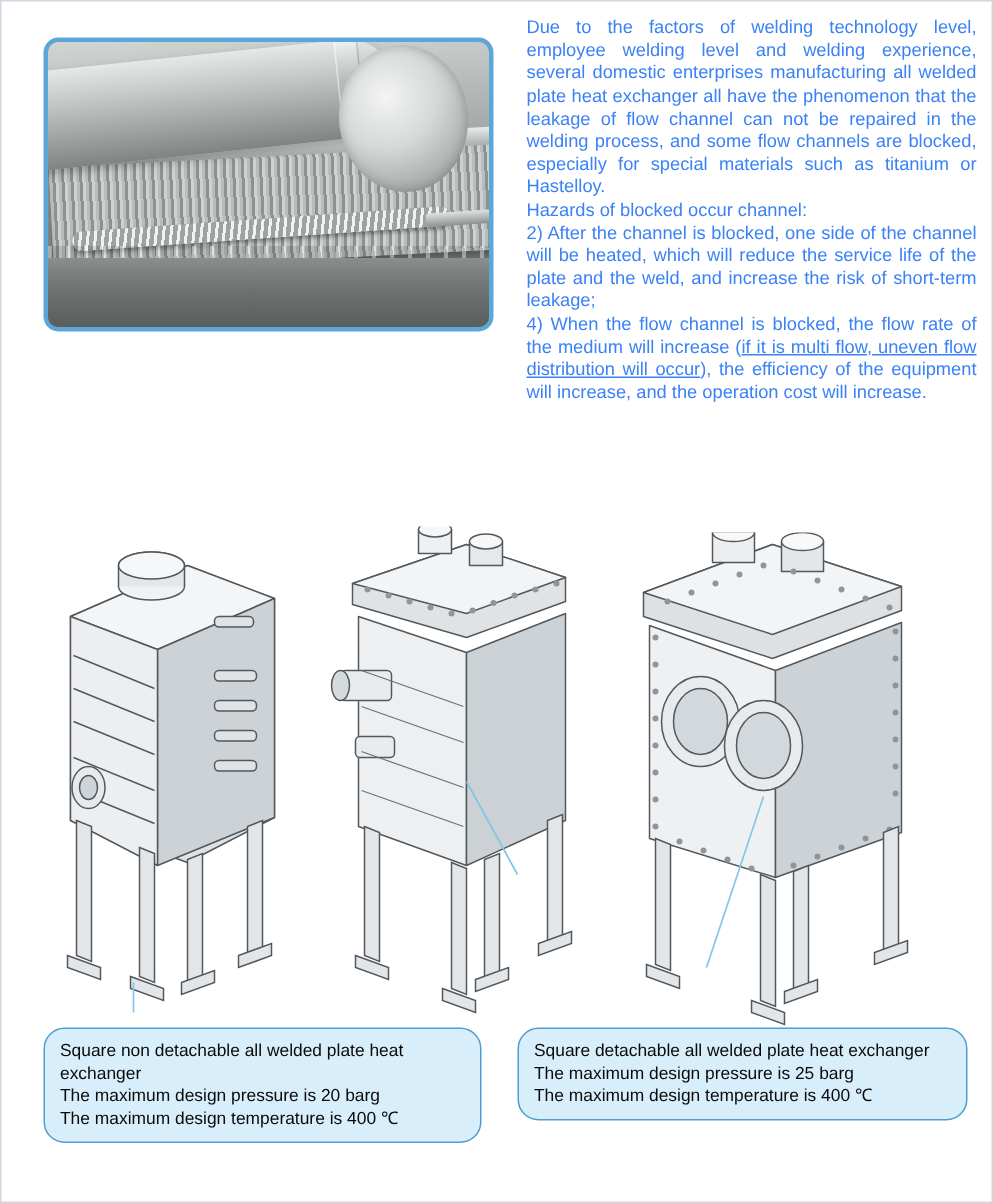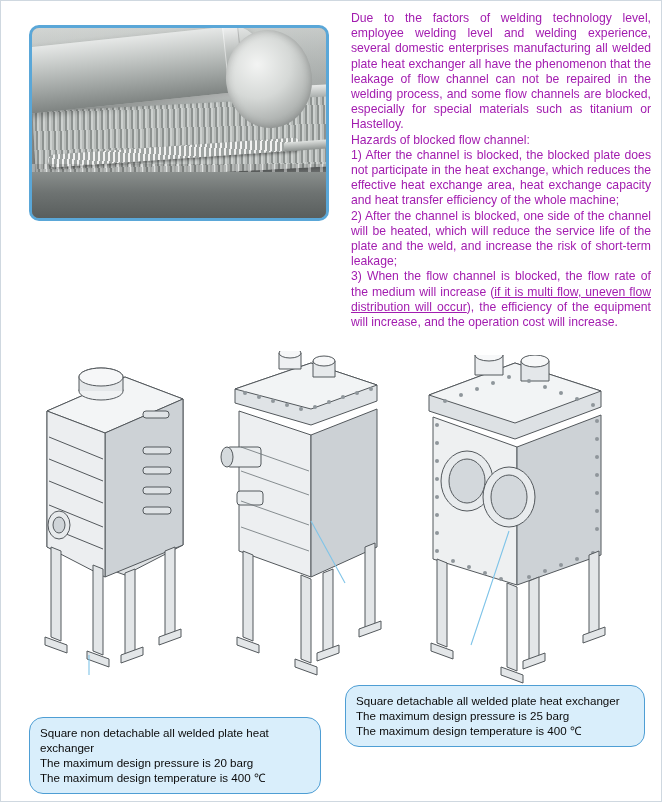--- a/index.html
+++ b/index.html
@@ -142,21 +142,21 @@
   }
 
   
   .text-block {
     position: absolute;
     left: 350px;
     top: 10px;
     width: 300px;
     font-size: 12.2px;
     line-height: 15.2px;
-    color: #a21caf;
+    color: #3b82f6;
     text-align: justify;
   }
   .text-block p { margin: 0; }
   .text-block p + p { margin-top: 0px; }
   .para-justify {
     text-align: justify;
     text-justify: inter-word;
   }
   .underlined {
     text-decoration: underline;
@@ -176,21 +176,21 @@
   .callout {
     position: absolute;
     background: #d9eefb;
     border: 1.5px solid #4e9ed4;
     border-radius: 14px;
     padding: 7px 10px 8px 10px;
     font-size: 11.6px;
     line-height: 15px;
     color: #0a0a0a;
   }
-  .callout-left { left: 28px; top: 716px; width: 292px; }
+  .callout-left { left: 28px; top: 684px; width: 292px; }
   .callout-right { left: 344px; top: 684px; width: 300px; }
   .callout div { white-space: pre-wrap; }
 
   .leader {
     position: absolute;
     stroke: #7fc4e8;
     stroke-width: 1.1;
     fill: none;
   }
 </style>
@@ -209,24 +209,23 @@
       <div class="flange-disc"></div>
       <div class="rod"></div>
       <div class="rod-tip"></div>
       <div class="bolt-row"></div>
       <div class="photo-base"></div>
     </div>
   </div>
 
   <div class="text-block">
     <p class="para-justify">Due to the factors of welding technology level, employee welding level and welding experience, several domestic enterprises manufacturing all welded plate heat exchanger all have the phenomenon that the leakage of flow channel can not be repaired in the welding process, and some flow channels are blocked, especially for special materials such as titanium or Hastelloy.</p>
-    <p>Hazards of blocked flow channel:</p>
-    <p class="para-justify">1) After the channel is blocked, the blocked plate does not participate in the heat exchange, which reduces the effective heat exchange area, heat exchange capacity and heat transfer efficiency of the whole machine;</p>
+    <p>Hazards of blocked occur channel:</p>
     <p class="para-justify">2) After the channel is blocked, one side of the channel will be heated, which will reduce the service life of the plate and the weld, and increase the risk of short-term leakage;</p>
-    <p class="para-justify"><span>3) When the flow channel is blocked, the flow rate of the medium will increase (</span><span class="underlined">if it is multi flow, uneven flow distribution will occur</span><span>), the efficiency of the equipment will increase, and the operation cost will increase.</span></p>
+    <p class="para-justify"><span>4) When the flow channel is blocked, the flow rate of the medium will increase (</span><span class="underlined">if it is multi flow, uneven flow distribution will occur</span><span>), the efficiency of the equipment will increase, and the operation cost will increase.</span></p>
   </div>
 
   <div class="drawings">
 
     <svg class="drawing-svg" style="left:24px; top:4px;" width="190" height="320" viewBox="0 0 190 320">
       <g fill="#e9ebec" stroke="#53585c" stroke-width="1" stroke-linejoin="round">
 
         <polygon points="22,56 100,22 158,44 158,190 100,220 22,192" fill="#dfe2e4"></polygon>
         <polygon points="22,56 100,22 158,44 80,78" fill="#f3f5f6"></polygon>
         <polygon points="80,78 158,44 158,190 80,222" fill="#cdd2d6"></polygon>

